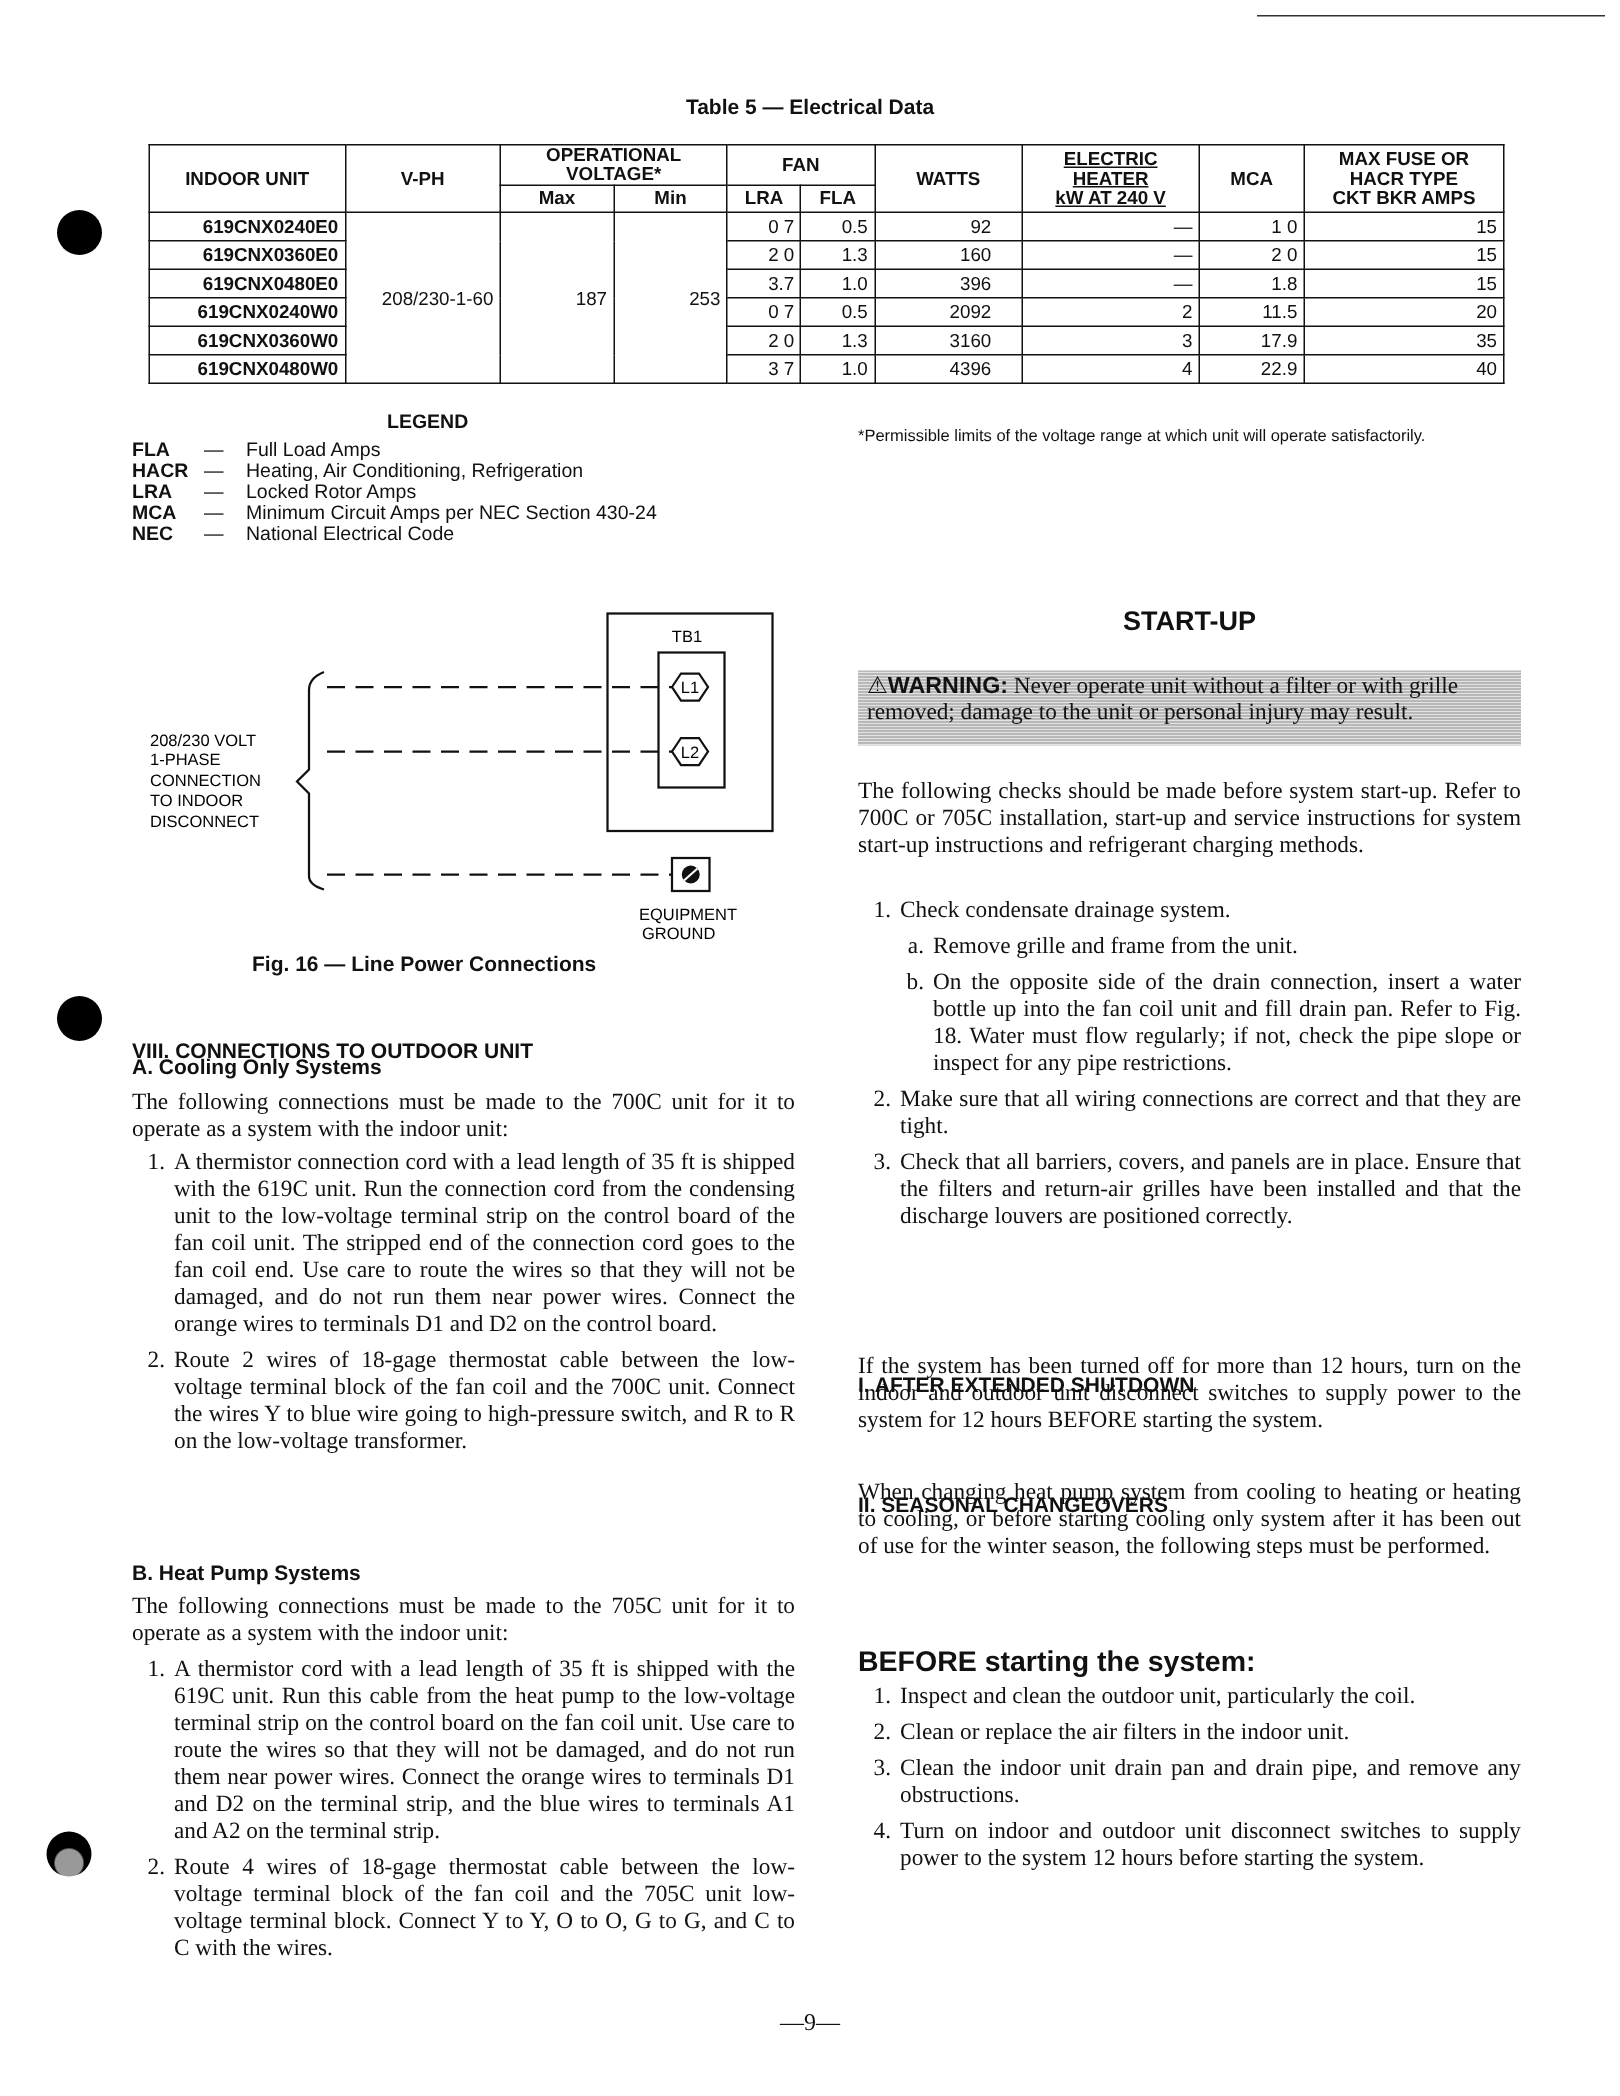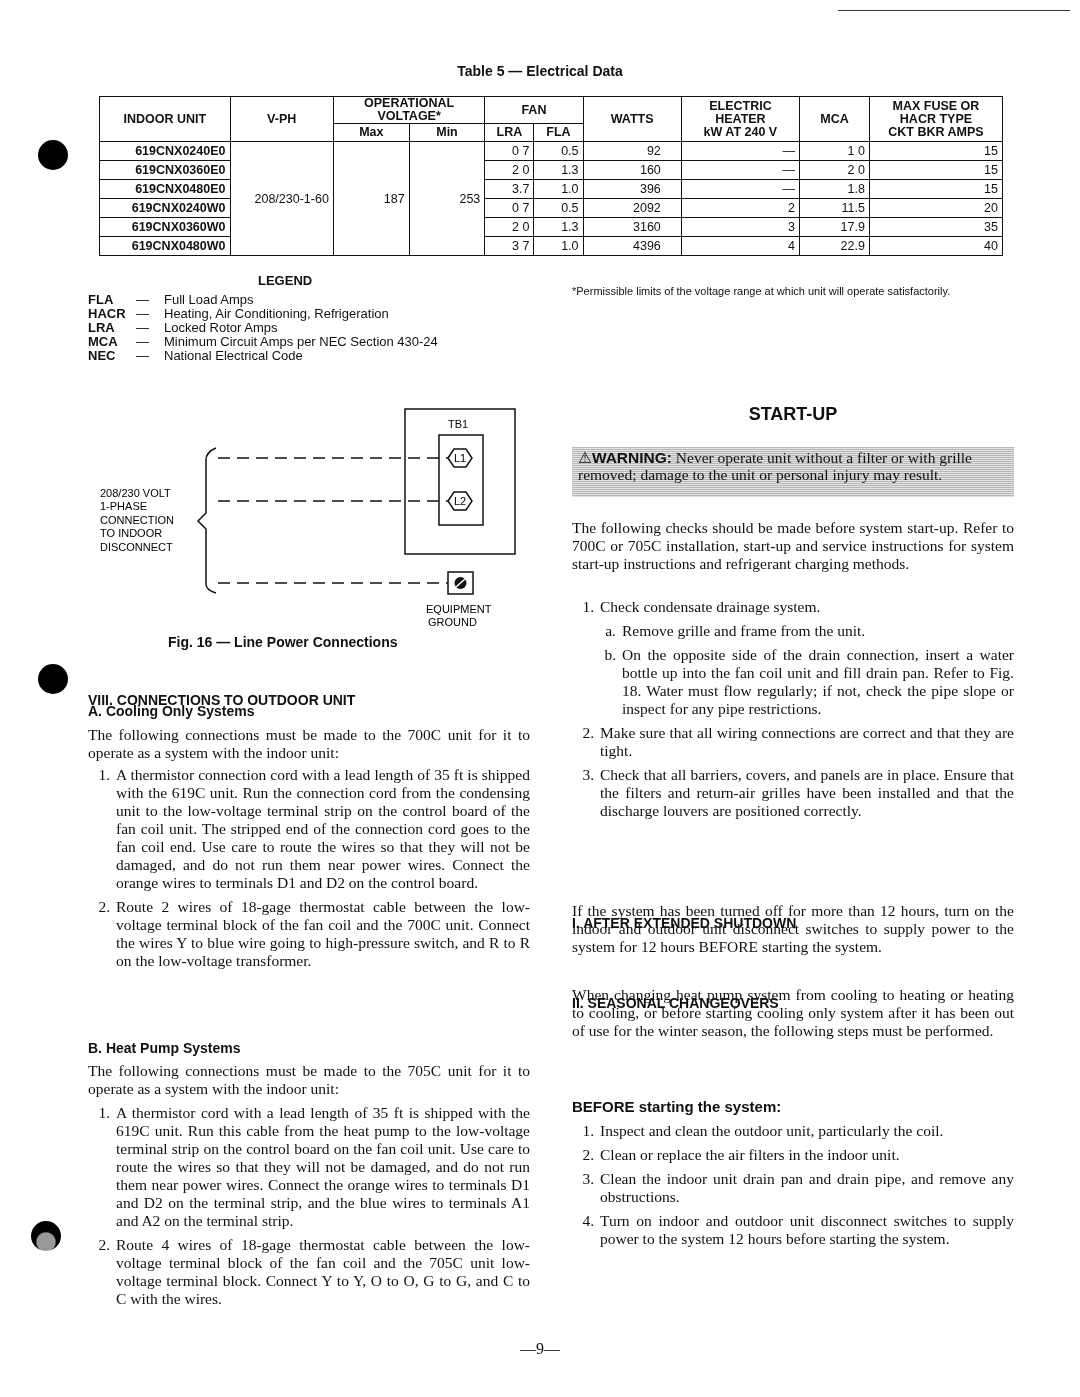--- a/index.html
+++ b/index.html
@@ -60,21 +60,21 @@
 
 <div class="table-title sans">Table 5 — Electrical Data</div>
 <table class="elec">
   <thead>
     <tr style="height:22px;">
       <th rowspan="2" style="width:125px;margin-top:40px;">INDOOR UNIT</th>
       <th rowspan="2" style="width:100px;">V-PH</th>
       <th colspan="2">OPERATIONAL VOLTAGE*</th>
       <th colspan="2">FAN</th>
       <th rowspan="2" style="width:95px;">WATTS</th>
-      <th rowspan="2" style="width:115px;">
+      <th rowspan="2" style="width:115px;text-decoration:underline;">
         <div>ELECTRIC</div>
         <div>HEATER</div>
         <div>kW AT 240 V</div>
       </th>
       <th rowspan="2" style="width:65px;">MCA</th>
       <th rowspan="2" style="width:135px;">
         <div>MAX FUSE OR</div>
         <div>HACR TYPE</div>
         <div>CKT BKR AMPS</div>
       </th>
@@ -234,21 +234,21 @@
     </ol>
   </li>
   <li><span class="n">2.</span><span>Make sure that all wiring connections are correct and that they are tight.</span></li>
   <li><span class="n">3.</span><span>Check that all barriers, covers, and panels are in place. Ensure that the filters and return-air grilles have been installed and that the discharge louvers are positioned correctly.</span></li>
 </ol>
 
 <div class="h-sec" style="left:572px; top:915px;">I. AFTER EXTENDED SHUTDOWN</div>
 <div class="col col-right para" style="top:902px;">If the system has been turned off for more than 12 hours, turn on the indoor and outdoor unit disconnect switches to supply power to the system for 12 hours BEFORE starting the system.</div>
 <div class="h-sec" style="left:572px; top:995px;">II. SEASONAL CHANGEOVERS</div>
 <div class="col col-right para" style="top:986px;">When changing heat pump system from cooling to heating or heating to cooling, or before starting cooling only system after it has been out of use for the winter season, the following steps must be performed.</div>
-<div class="h-sub" style="left:572px; top:1098px; font-size:15px;">BEFORE starting the system:</div>
+<div class="h-sub" style="left:572px; top:1098px; font-size:19px;">BEFORE starting the system:</div>
 <ol class="num col col-right" style="top:1122px;" id="before-list">
     <li><span class="n">1.</span><span>Inspect and clean the outdoor unit, particularly the coil.</span></li>
     <li><span class="n">2.</span><span>Clean or replace the air filters in the indoor unit.</span></li>
     <li><span class="n">3.</span><span>Clean the indoor unit drain pan and drain pipe, and remove any obstructions.</span></li>
     <li><span class="n">4.</span><span>Turn on indoor and outdoor unit disconnect switches to supply power to the system 12 hours before starting the system.</span></li>
   </ol>
 
 <div class="page-num serif">—9—</div>
 
 </body></html>

